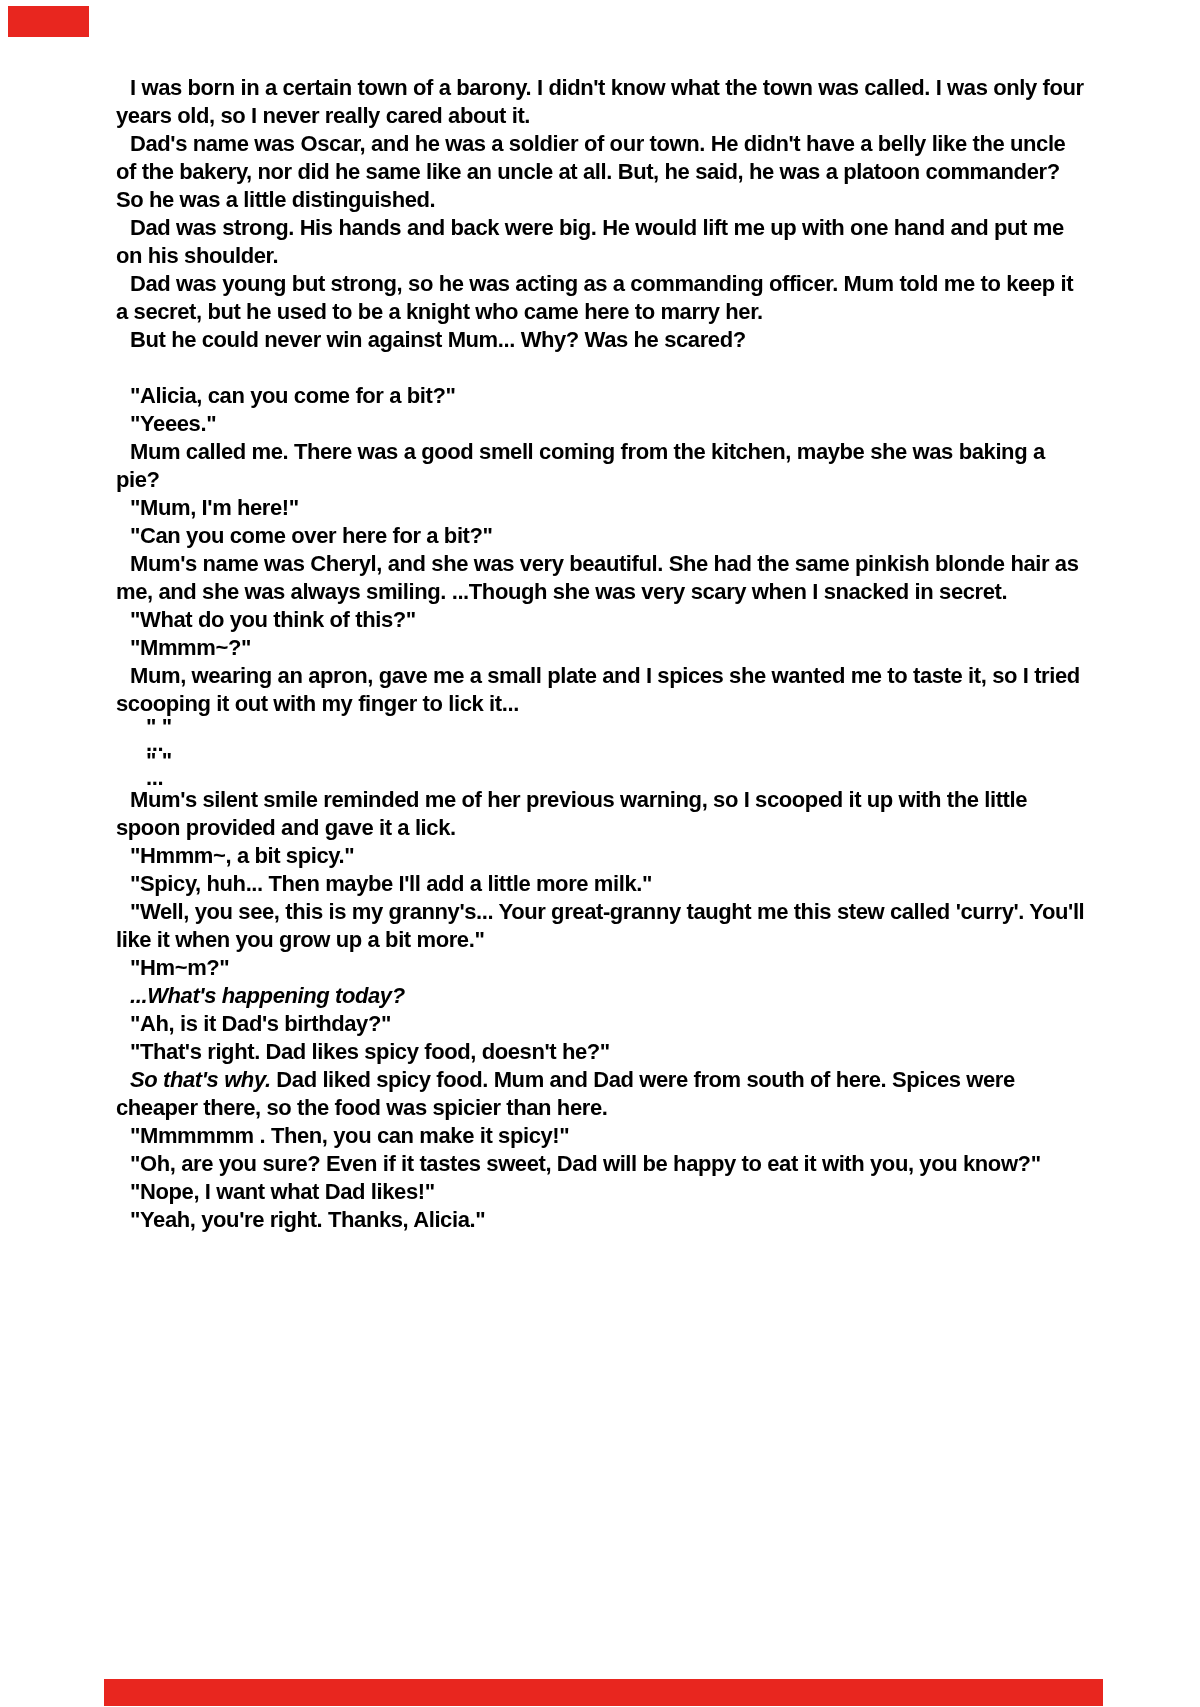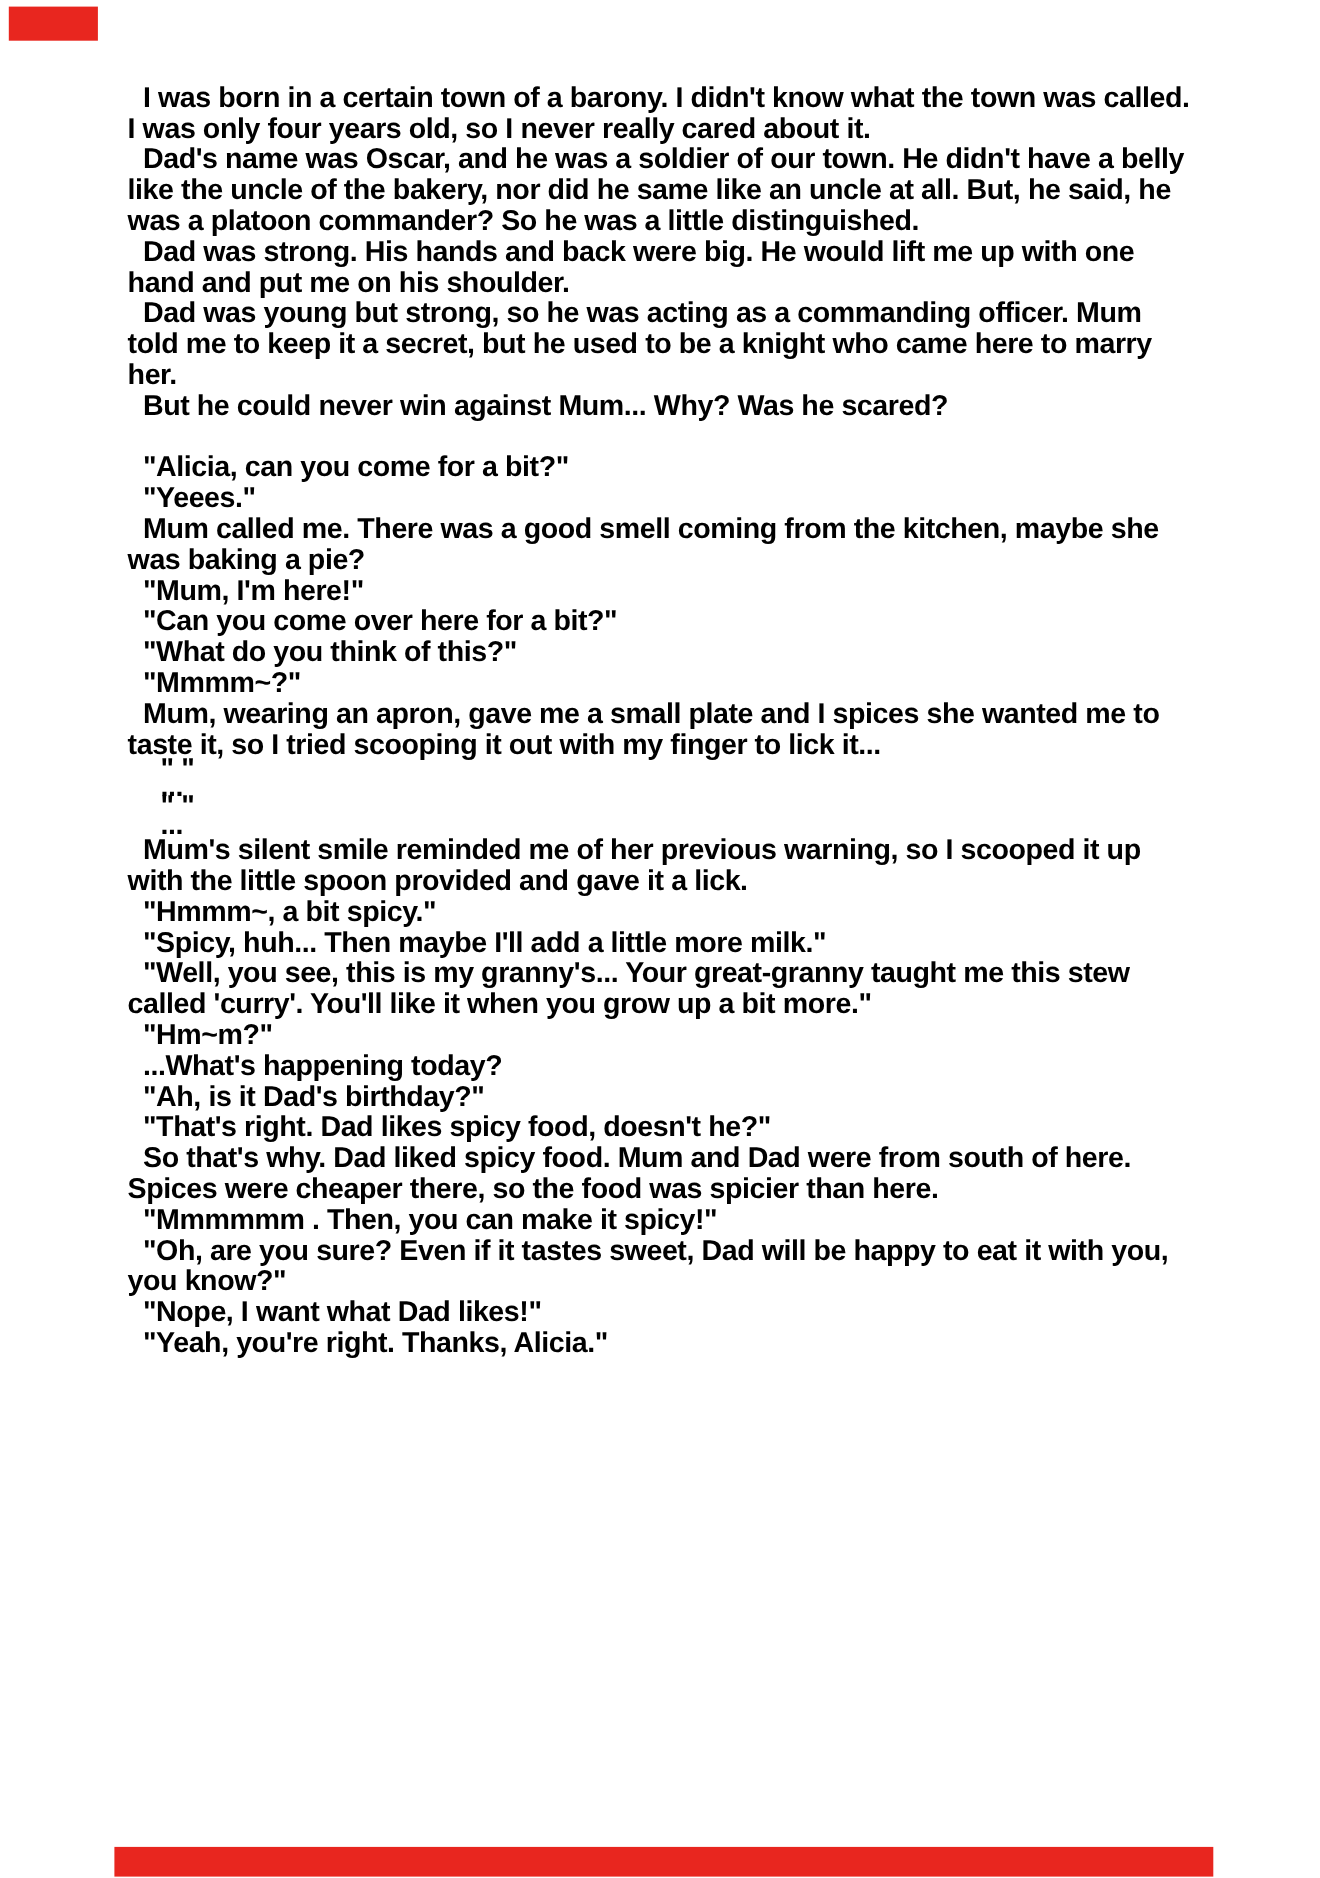--- a/index.html
+++ b/index.html
@@ -18,37 +18,38 @@
     position: absolute;
     inset: 0;
     background: #ffffff;
   }
   .text-block {
     position: absolute;
     left: 116px;
     top: 74px;
     width: 972px;
     color: #000000;
-    font-size: 26px;
+    font-size: 22px;
     font-weight: 700;
     line-height: 28px;
     letter-spacing: -0.4px;
   }
   p.para {
     margin: 0;
     text-indent: 14px;
   }
   p.para.gap-before {
     margin-top: 28px;
   }
   p.para.tight {
     line-height: 17px;
     text-indent: 30px;
   }
   .italic {
+    font-style: italic;
     margin-top: 42px;
   }
   .redaction {
     position: absolute;
     background: var(--redaction-color, #e8261f);
   }
   .redaction-top-left {
     left: 8px;
     top: 6px;
     width: 81px;
@@ -70,20 +71,21 @@
       <p class="para"><span>I was born in a certain town of a barony. I didn't know what the town was called. I was only four years old, so I never really cared about it.</span></p>
       <p class="para"><span>Dad's name was Oscar, and he was a soldier of our town. He didn't have a belly like the uncle of the bakery, nor did he same like an uncle at all. But, he said, he was a platoon commander? So he was a little distinguished.</span></p>
       <p class="para"><span>Dad was strong. His hands and back were big. He would lift me up with one hand and put me on his shoulder.</span></p>
       <p class="para"><span>Dad was young but strong, so he was acting as a commanding officer. Mum told me to keep it a secret, but he used to be a knight who came here to marry her.</span></p>
       <p class="para"><span>But he could never win against Mum... Why? Was he scared?</span></p>
       <p class="para gap-before"><span>"Alicia, can you come for a bit?"</span></p>
       <p class="para"><span>"Yeees."</span></p>
       <p class="para"><span>Mum called me. There was a good smell coming from the kitchen, maybe she was baking a pie?</span></p>
       <p class="para"><span>"Mum, I'm here!"</span></p>
       <p class="para"><span>"Can you come over here for a bit?"</span></p>
+      <p class="para"><span>Mum's name was Cheryl, and she was very beautiful. She had the same pinkish blonde hair as me, and she was always smiling. ...Though she was very scary when I snacked in secret.</span></p>
       <p class="para"><span>"What do you think of this?"</span></p>
       <p class="para"><span>"Mmmm~?"</span></p>
       <p class="para"><span>Mum, wearing an apron, gave me a small plate and I spices she wanted me to taste it, so I tried scooping it out with my finger to lick it...</span></p>
       <p class="para tight"><span>" "</span></p>
       <p class="para tight"><span>...</span></p>
       <p class="para tight"><span>" "</span></p>
       <p class="para tight"><span>...</span></p>
       <p class="para"><span>Mum's silent smile reminded me of her previous warning, so I scooped it up with the little spoon provided and gave it a lick.</span></p>
       <p class="para"><span>"Hmmm~, a bit spicy."</span></p>
       <p class="para"><span>"Spicy, huh... Then maybe I'll add a little more milk."</span></p>

